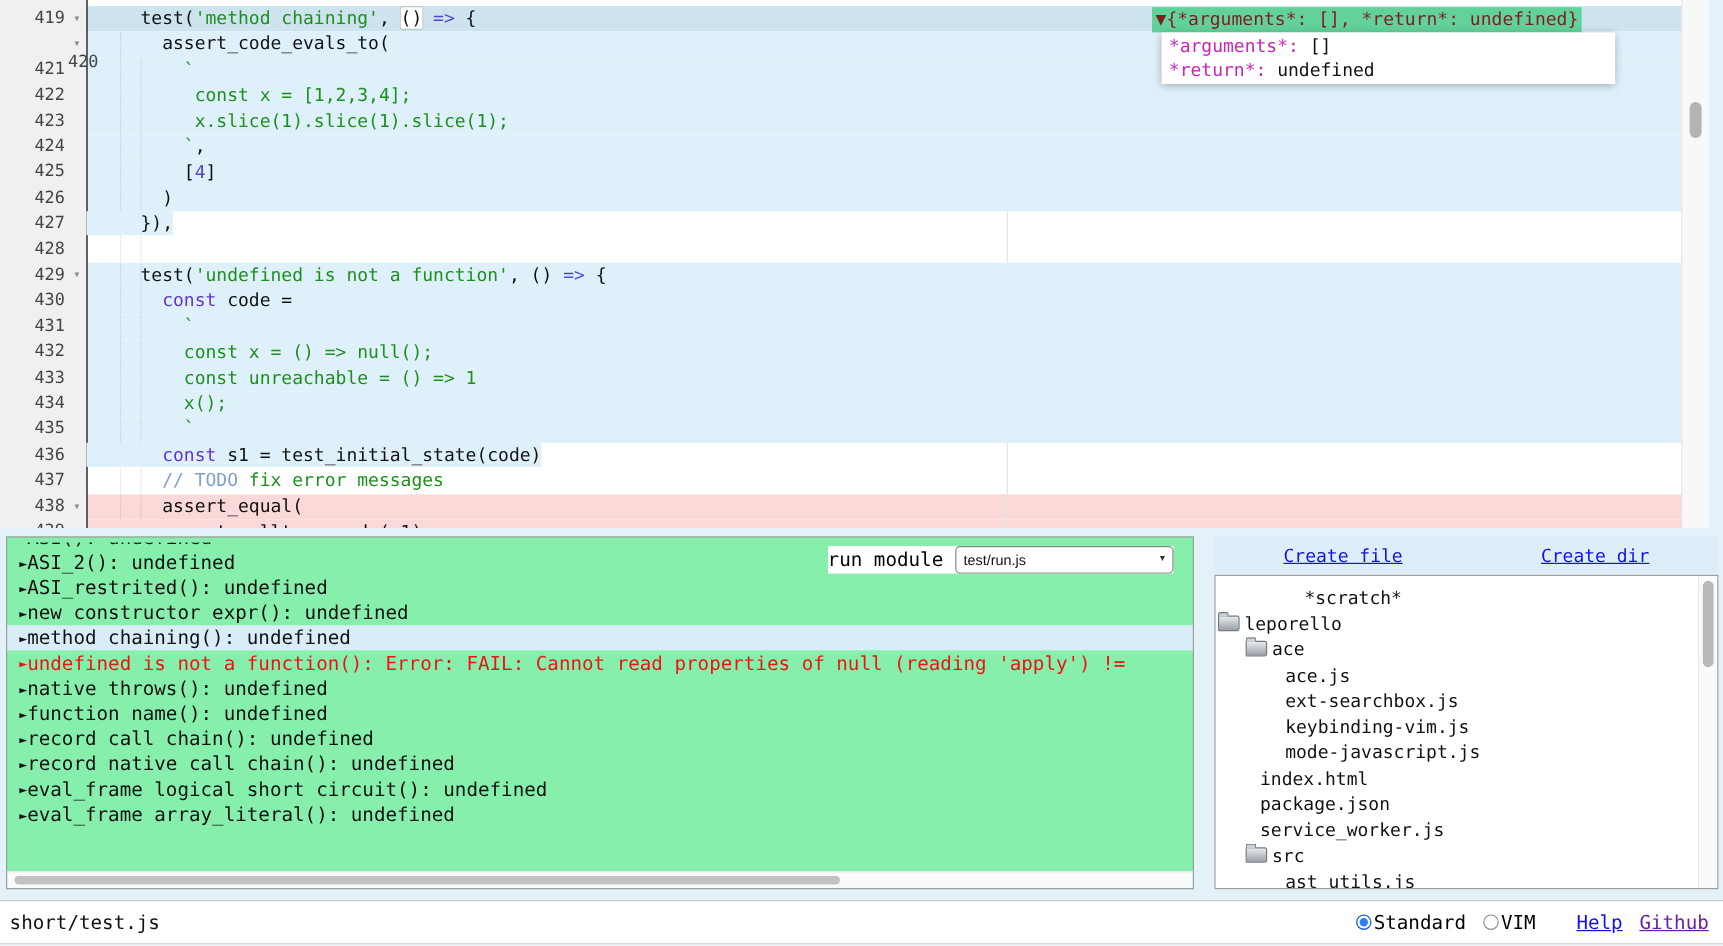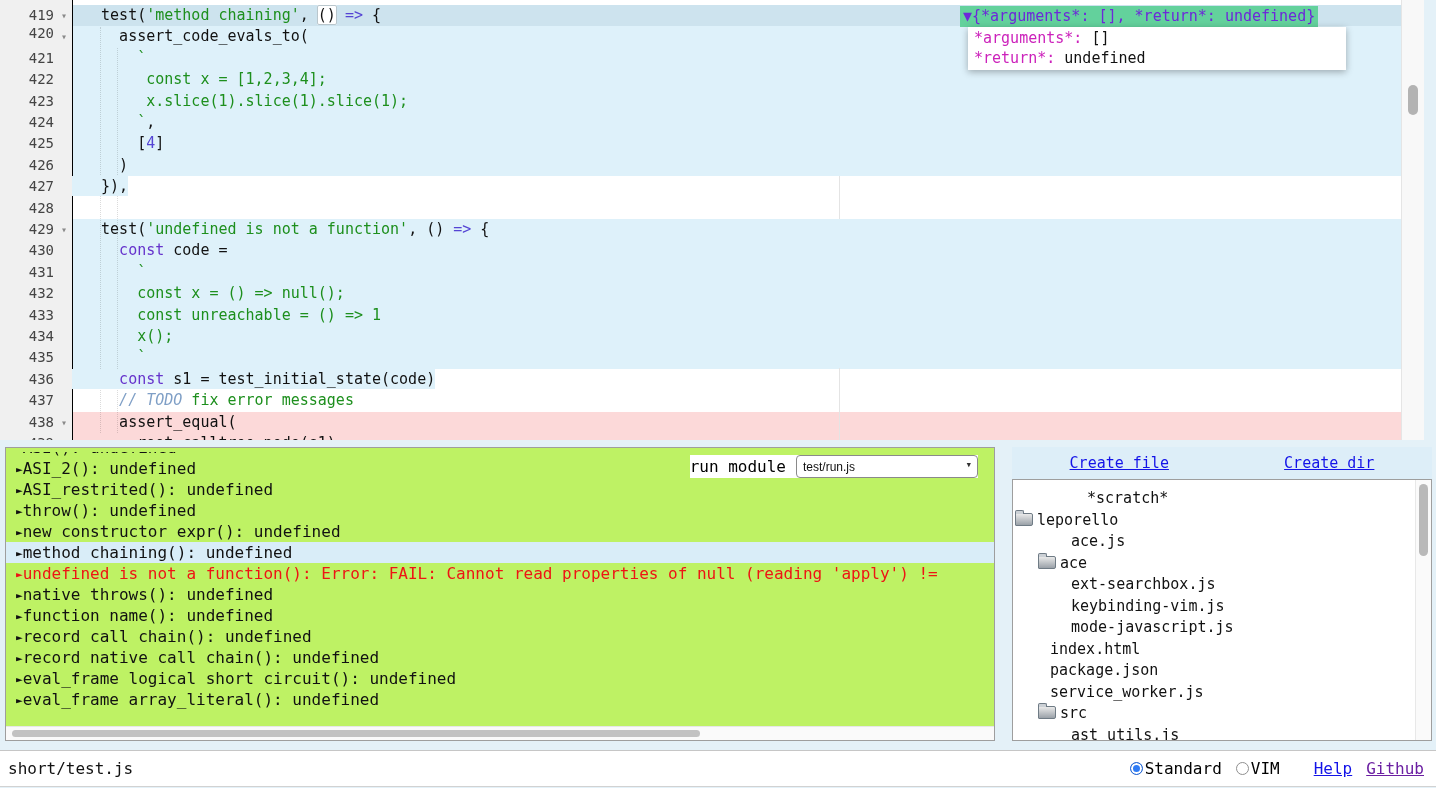--- a/index.html
+++ b/index.html
@@ -13,39 +13,39 @@
   }
   
   #editor{position:absolute;left:0;top:0;width:1424px;height:440px;background:#fff;overflow:hidden;}
   #gutter{position:absolute;left:0;top:0;width:72px;height:440px;background:var(--gutter_bg,#f0f0f0);border-right:1px solid #000000;}
   .gcell{position:absolute;left:0;width:54px;height:21.4px;line-height:21.4px;text-align:right;font-size:14px;color:#444;}
   .gfold{position:absolute;left:57px;width:14px;font-size:10px;color:#8a8a8a;line-height:21.4px;text-align:center;}
   .rowbg{position:absolute;left:72px;width:1330px;height:21.4px;}
   .rowbg.active{background:var(--active_line,#cde3ee);}
   .rowbg.exec{background:var(--exec_highlight,#def1fa);}
   .rowbg.error{background:var(--error_highlight,#fcd9d9);}
-  .cline{position:absolute;left:72px;height:20px;line-height:21.4px;white-space:pre;font-size:15px;color:#111;padding-left:11px;z-index:3;}
+  .cline{position:absolute;left:72px;height:20px;line-height:21.4px;white-space:pre;font-size:15px;color:#111;padding-left:27px;z-index:3;}
   .cline.inlinebg{background:var(--exec_highlight,#def1fa);}
   .s-string{color:var(--string_green,#1d8f1d);}
   .s-comment{color:var(--string_green,#1d8f1d);}
   .s-keyword{color:var(--keyword_purple,#6633cc);}
   .s-arrow,.s-number{color:var(--operator_blue,#5544d4);}
-  .s-comment-todo{color:var(--comment_todo_blue,#7f9fc6);font-style:italic;}
+  .s-comment-todo{color:var(--comment_todo_blue,#7f9fc6);}
   .s-boxed{background:#fff;border:1px solid #b9c6cc;border-radius:2px;margin:0 -1px;}
   .indent-guide{position:absolute;width:0;border-left:1px dotted rgba(0,0,0,0.14);z-index:2;}
   .print-margin{position:absolute;left:839px;width:0;border-left:1px solid #e4e4e4;z-index:1;}
   #ed-scroll{position:absolute;right:0;top:0;width:22px;height:440px;background:#f8f8f8;border-left:1px solid #e5e5e5;}
   #ed-thumb{position:absolute;left:6px;top:85px;width:10px;height:30px;background:#b3b3b3;border-radius:5px;}
   
-  #tooltip-header{position:absolute;left:960px;top:6px;height:21px;line-height:21px;background:var(--tooltip_header_bg,#63d19c);font-size:15px;white-space:pre;padding:0 3px;z-index:6;color:#6d28d9;}
+  #tooltip-header{position:absolute;left:960px;top:6px;height:21px;line-height:21px;background:var(--tooltip_header_bg,#63d19c);font-size:15px;white-space:pre;padding:0 3px;z-index:6;color:#7f1d1d;}
   #tooltip-box{position:absolute;left:968px;top:27px;width:372px;background:#fff;box-shadow:0 2px 7px rgba(0,0,0,0.3);z-index:6;padding:1px 0 2px 6px;}
   .tt-row{height:20px;line-height:20px;font-size:15px;white-space:pre;color:#111;}
   .tt-key{color:var(--magenta_key,#cc22bb);}
   
-  #console{position:absolute;left:5px;top:447px;width:990px;height:294px;background:#bef264;border:1px solid #9e9e9e;box-sizing:border-box;overflow:hidden;}
+  #console{position:absolute;left:5px;top:447px;width:990px;height:294px;background:#86efac;border:1px solid #9e9e9e;box-sizing:border-box;overflow:hidden;}
   #console-rows{position:absolute;left:0;top:4px;right:0;bottom:14px;overflow:hidden;}
   .con-row{height:21px;line-height:21px;font-size:16px;white-space:pre;padding-left:10px;color:#111;}
   .con-row.selected{background:var(--console_selected,#d9edf8);}
   .con-row.error{color:var(--error_text_red,#ee1414);}
   .tri{font-size:11px;vertical-align:1px;}
   #run-module{position:absolute;top:7px;right:16px;display:flex;align-items:center;gap:10px;z-index:4;background:#fff;}
   #run-module label{font-size:16px;}
   .select-wrap{position:relative;display:inline-block;}
   .select-wrap select{
     -webkit-appearance:none;appearance:none;
@@ -100,21 +100,21 @@
       <div class="rowbg exec" style="top: 326px;"></div>
       <div class="rowbg exec" style="top: 347.4px;"></div>
       <div class="rowbg error" style="top: 411.6px;"></div>
       <div class="rowbg error" style="top: 433px;"></div>
     </div>
   <div class="indent-guide" style="left:100px;top:27px;height:406px;"></div>
   <div class="indent-guide" style="left:117px;top:48px;height:385px;"></div>
   <div id="gutter">
       <div class="gcell" style="top: 5px;">419</div>
       <div class="gfold" style="top: 5px;">▾</div>
-      <div class="gcell" style="top: 23px;">420</div>
+      <div class="gcell" style="top: 42px; margin-left: 28px;">420</div>
       <div class="gfold" style="top: 26.4px;">▾</div>
       <div class="gcell" style="top: 47.8px;">421</div>
       <div class="gcell" style="top: 69.2px;">422</div>
       <div class="gcell" style="top: 90.6px;">423</div>
       <div class="gcell" style="top: 112px;">424</div>
       <div class="gcell" style="top: 133.4px;">425</div>
       <div class="gcell" style="top: 154.8px;">426</div>
       <div class="gcell" style="top: 176.2px;">427</div>
       <div class="gcell" style="top: 197.6px;">428</div>
       <div class="gcell" style="top: 219px;">429</div>
@@ -163,21 +163,20 @@
 <div id="tooltip-box">
     <div class="tt-row"><span class="tt-key">*arguments*:</span><span> []</span></div>
     <div class="tt-row"><span class="tt-key">*return*:</span><span> undefined</span></div>
   </div>
 
 <div id="console">
   <div id="console-rows">
       <div class="con-row" style="margin-top: -15px;"><span class="tri">►</span><span>ASI(): undefined</span></div>
       <div class="con-row"><span class="tri">►</span><span>ASI_2(): undefined</span></div>
       <div class="con-row"><span class="tri">►</span><span>ASI_restrited(): undefined</span></div>
-      <div class="con-row"><span class="tri">►</span><span>throw(): undefined</span></div>
       <div class="con-row"><span class="tri">►</span><span>new constructor expr(): undefined</span></div>
       <div class="con-row selected"><span class="tri">►</span><span>method chaining(): undefined</span></div>
       <div class="con-row error"><span class="tri">►</span><span>undefined is not a function(): Error: FAIL: Cannot read properties of null (reading 'apply') !=</span></div>
       <div class="con-row"><span class="tri">►</span><span>native throws(): undefined</span></div>
       <div class="con-row"><span class="tri">►</span><span>function name(): undefined</span></div>
       <div class="con-row"><span class="tri">►</span><span>record call chain(): undefined</span></div>
       <div class="con-row"><span class="tri">►</span><span>record native call chain(): undefined</span></div>
       <div class="con-row"><span class="tri">►</span><span>eval_frame logical short circuit(): undefined</span></div>
       <div class="con-row"><span class="tri">►</span><span>eval_frame array_literal(): undefined</span></div>
     </div>
@@ -194,22 +193,22 @@
 </div>
 
 <div id="file-header">
   <a href="#">Create file</a>
   <a href="#">Create dir</a>
 </div>
 <div id="file-list">
   <div id="tree">
       <div class="tree-row" style="padding-left: 37px; margin-left: 37px;"><span>*scratch*</span></div>
       <div class="tree-row" style="padding-left: 2px;"><span class="folder"></span><span>leporello</span></div>
+      <div class="tree-row" style="padding-left: 25px;"><span class="folder"></span><span>ace</span></div>
       <div class="tree-row" style="padding-left: 58px;"><span>ace.js</span></div>
-      <div class="tree-row" style="padding-left: 25px;"><span class="folder"></span><span>ace</span></div>
       <div class="tree-row" style="padding-left: 58px;"><span>ext-searchbox.js</span></div>
       <div class="tree-row" style="padding-left: 58px;"><span>keybinding-vim.js</span></div>
       <div class="tree-row" style="padding-left: 58px;"><span>mode-javascript.js</span></div>
       <div class="tree-row" style="padding-left: 37px;"><span>index.html</span></div>
       <div class="tree-row" style="padding-left: 37px;"><span>package.json</span></div>
       <div class="tree-row" style="padding-left: 37px;"><span>service_worker.js</span></div>
       <div class="tree-row" style="padding-left: 25px;"><span class="folder"></span><span>src</span></div>
       <div class="tree-row" style="padding-left: 58px;"><span>ast_utils.js</span></div>
     </div>
   <div id="fl-scroll">

